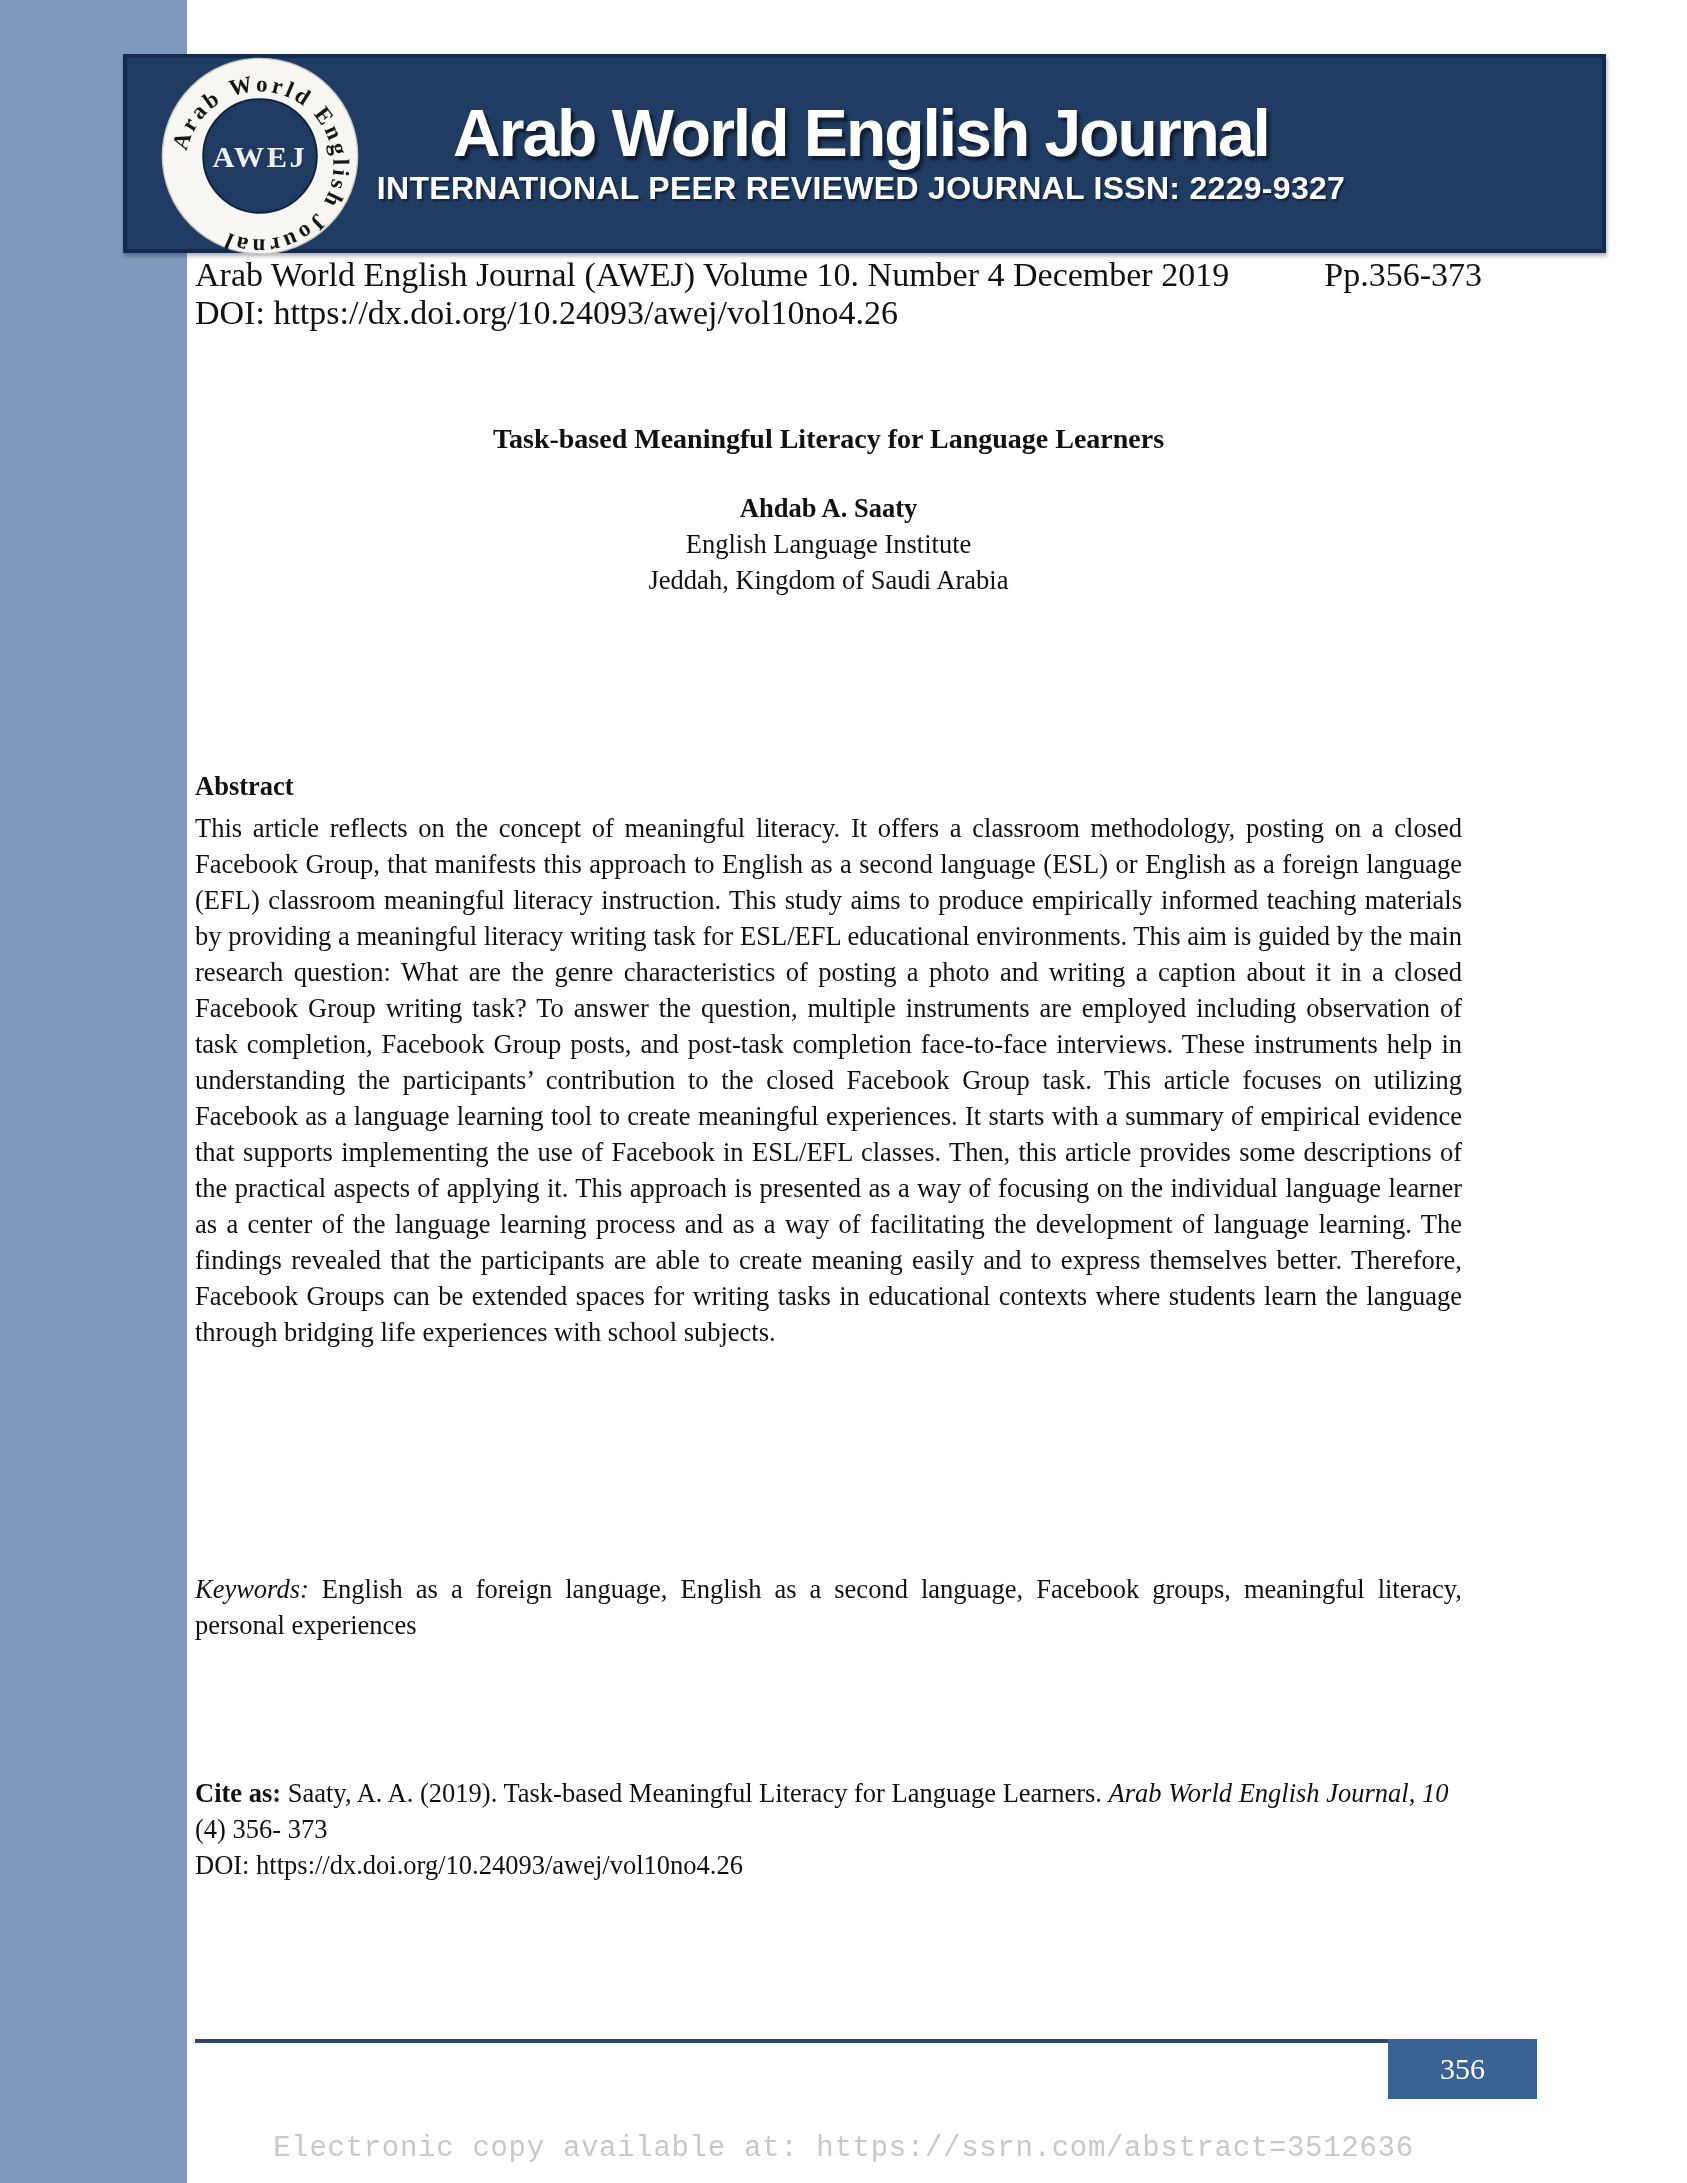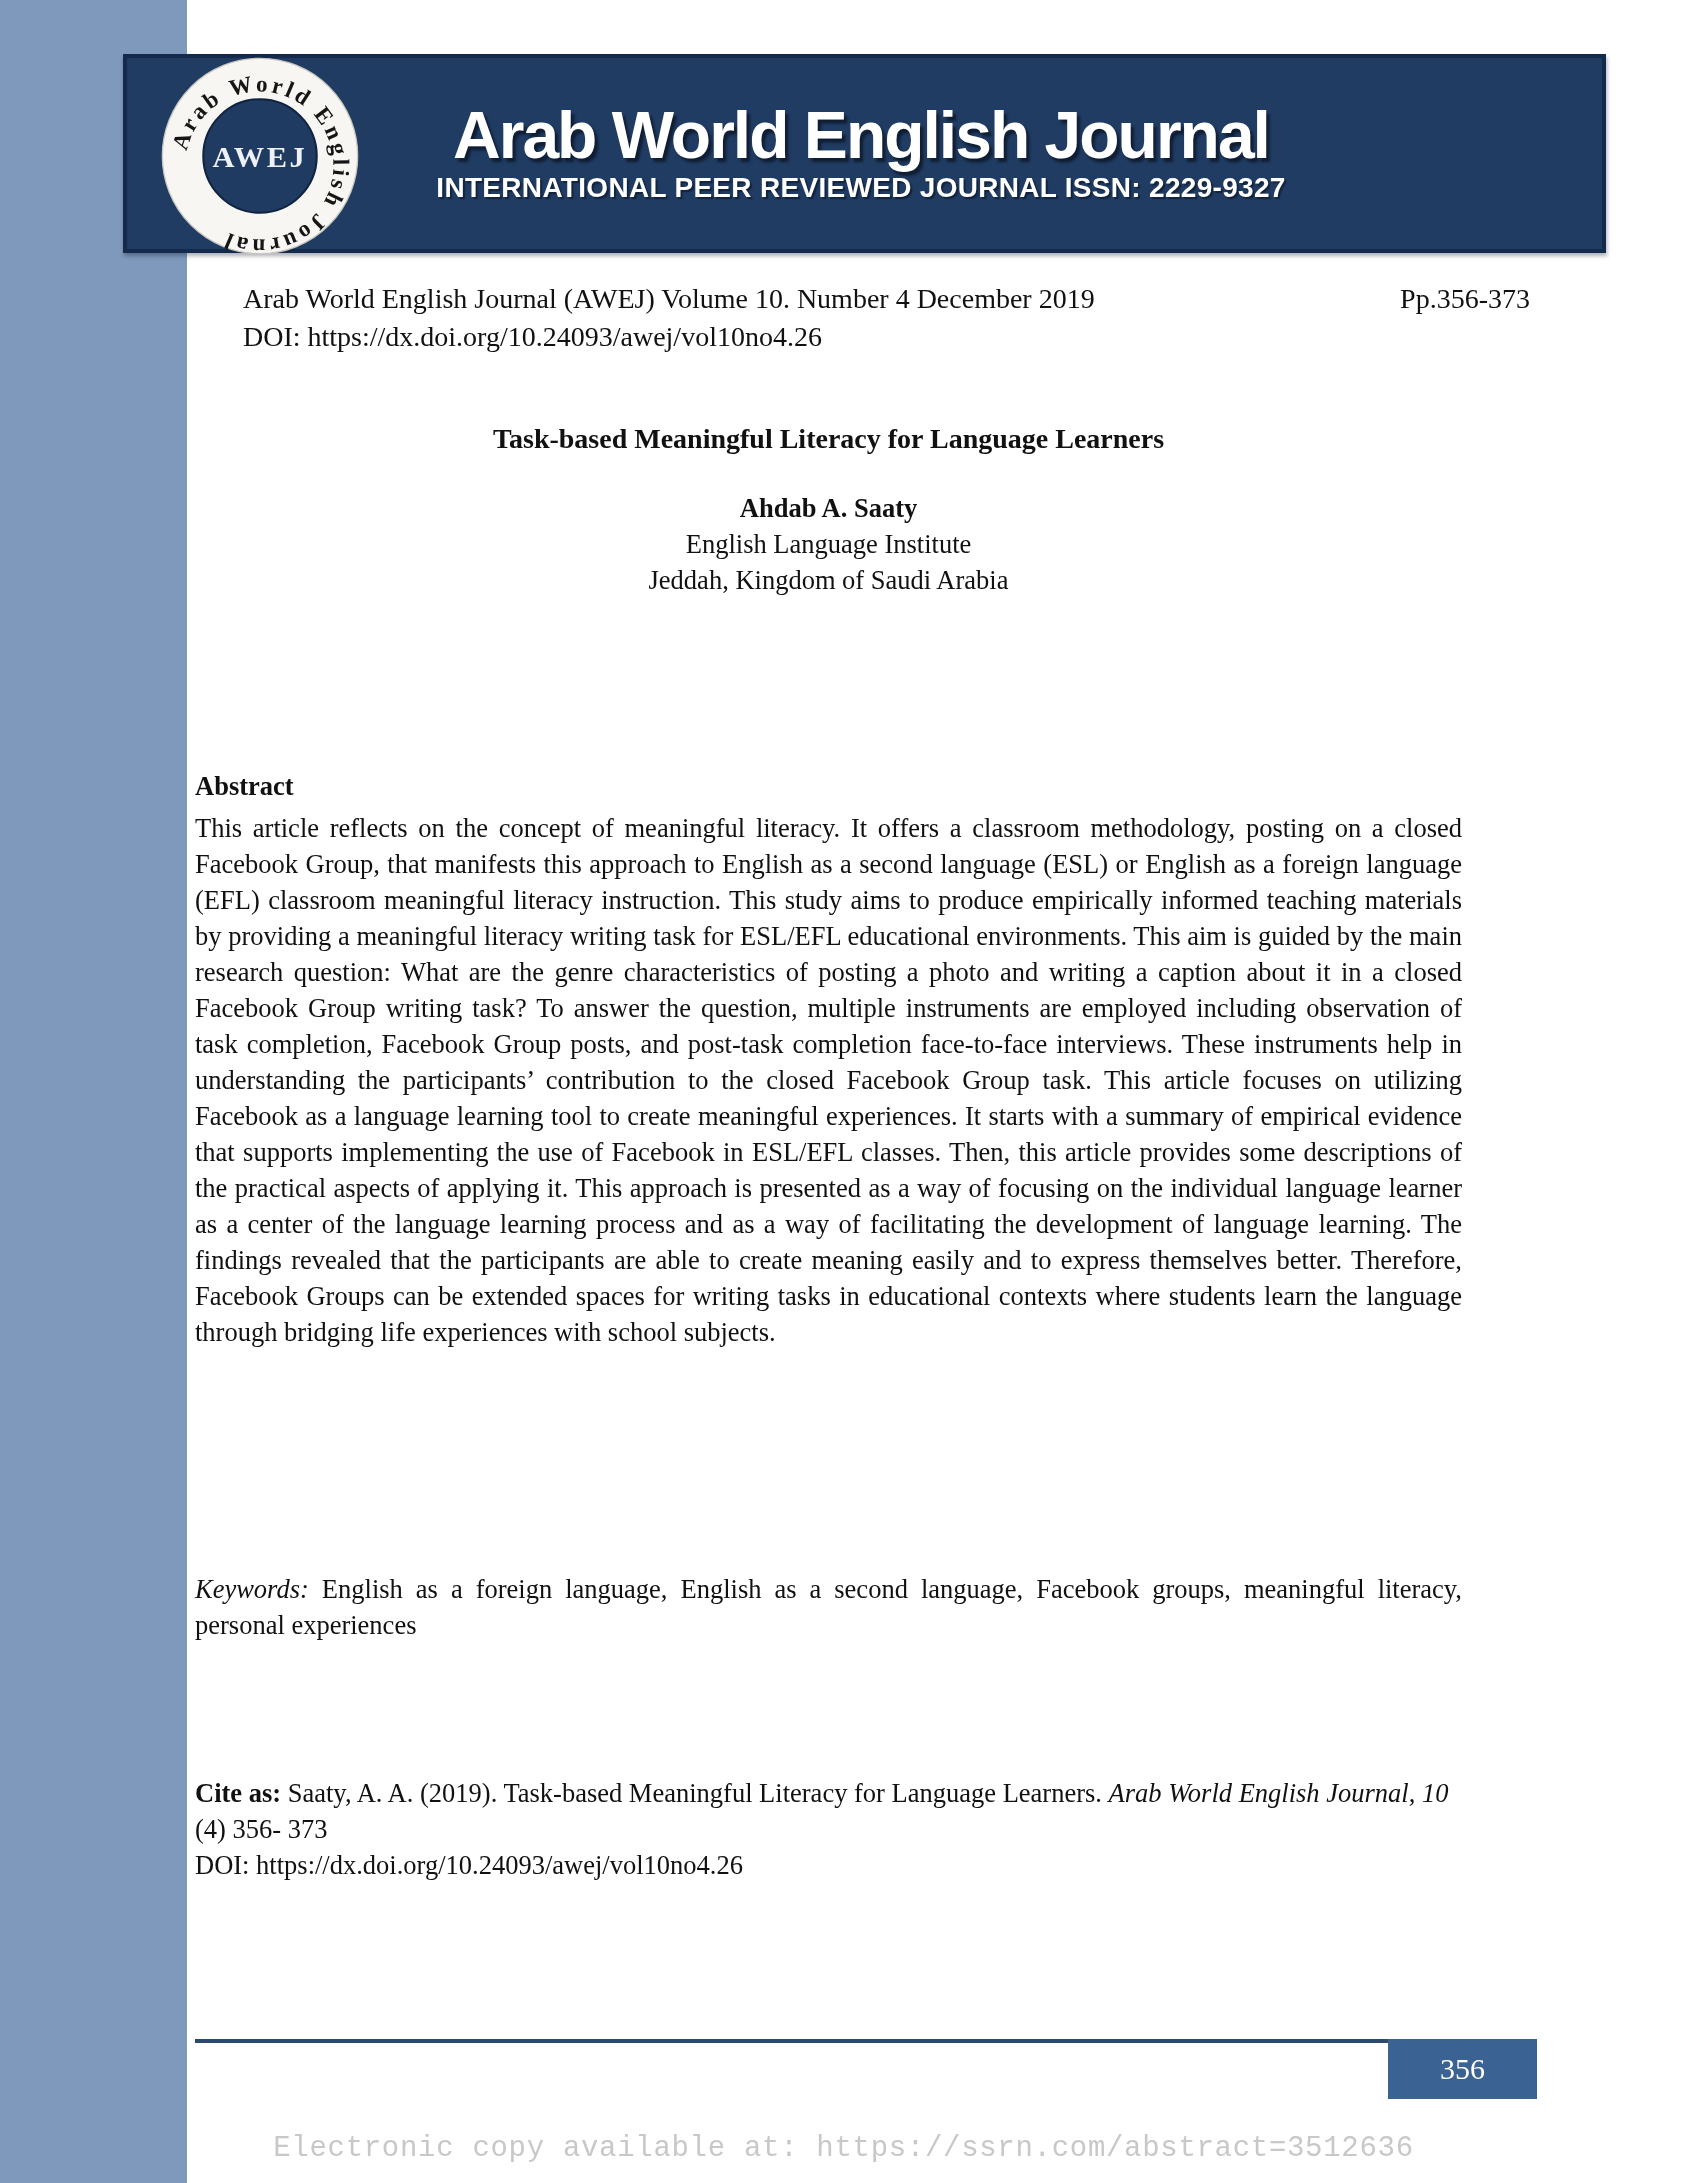--- a/index.html
+++ b/index.html
@@ -15,28 +15,28 @@
   .banner { position: absolute; left: 123px; top: 54px; width: 1483px; height: 199px;
             box-sizing: border-box; background: var(--banner-bg, #203c63);
             border: 4.6px solid var(--banner-border, #142a4d);
             box-shadow: 1.3px 2.6px 4px rgba(20,30,50,0.35); }
   .logo-seal { position: absolute; left: 34px; top: -1.3px; width: 198px; height: 198px; }
   .banner-text { position: absolute; left: 251px; top: 0; width: 966px; height: 190px;
                  display: flex; flex-direction: column; align-items: center; justify-content: center;
                  font-family: "Liberation Sans", sans-serif; color: #ffffff; }
   .banner-title { font-size: 66px; font-weight: bold; letter-spacing: -2px; line-height: 1;
                   white-space: nowrap; text-shadow: 3.3px 4px 2.6px rgba(8,14,26,0.65); }
-  .banner-subtitle { margin-top: 4px; font-size: 28px; font-weight: bold; letter-spacing: 0.3px;
+  .banner-subtitle { margin-top: 4px; font-size: 32px; font-weight: bold; letter-spacing: 0.3px;
                      white-space: nowrap; text-shadow: 2px 2px 1.3px rgba(8,14,26,0.55); }
   .banner-arabic { margin-top: 9.3px; font-size: 30px; font-family: "DejaVu Sans", sans-serif;
                    transform: translateX(56px); white-space: nowrap;
                    text-shadow: 1.3px 1.3px 1.3px rgba(8,14,26,0.5); }
 
   
-  .meta { position: absolute; left: 195px; top: 280px; width: 1287px; font-size: 28px; line-height: 38px; margin-left: 48px; }
+  .meta { position: absolute; left: 195px; top: 256px; width: 1287px; font-size: 34px; line-height: 38px; }
   .meta-row1 { display: flex; justify-content: space-between; }
 
   
   .article-title { position: absolute; left: 195px; top: 423px; width: 1267px;
                    text-align: center; font-size: 28px; font-weight: bold; }
   .author-block { position: absolute; left: 195px; top: 490px; width: 1267px;
                   text-align: center; font-size: 26.5px; line-height: 36px; }
   .author-name { font-weight: bold; text-align: center; }
 
   

